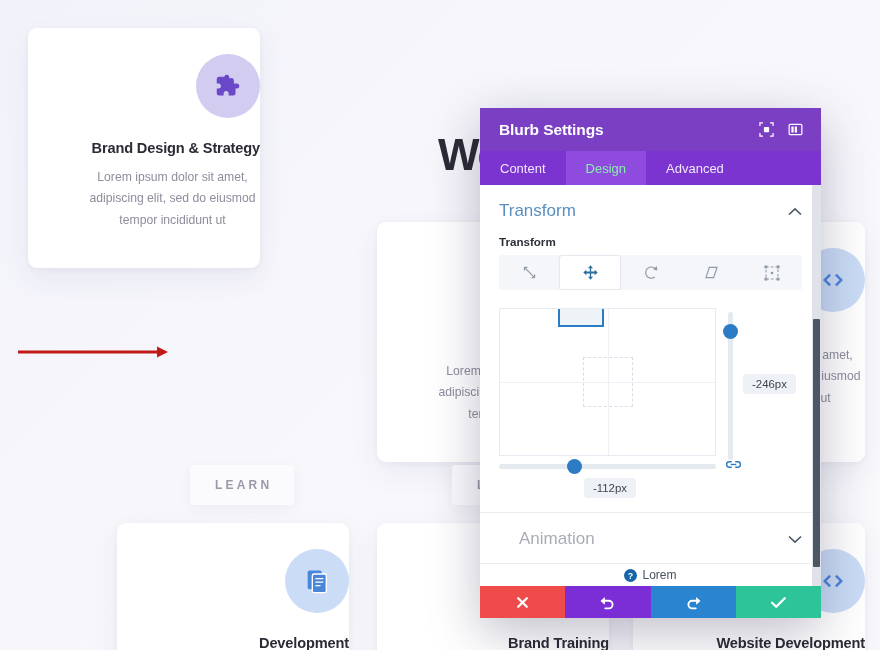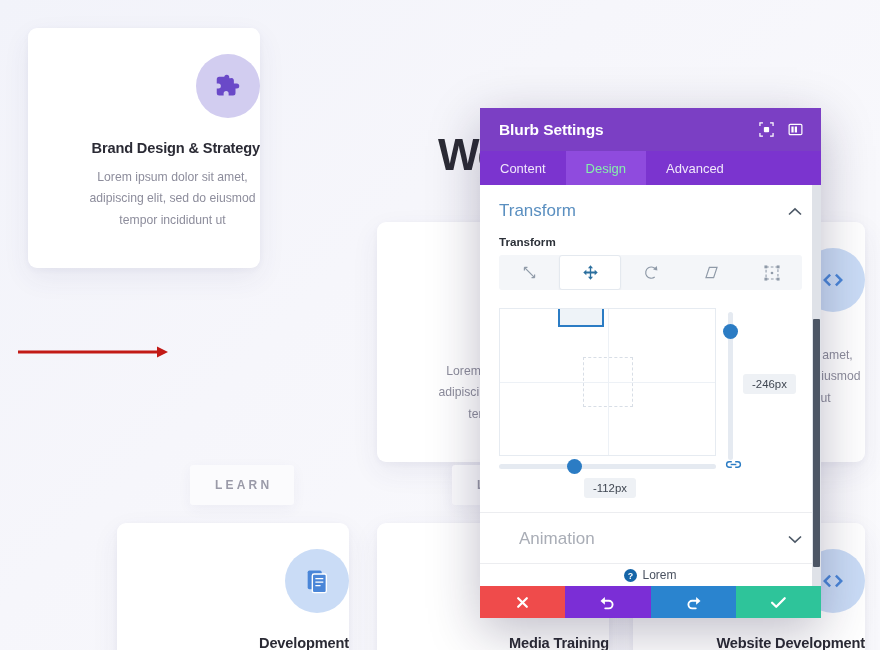--- a/index.html
+++ b/index.html
@@ -268,21 +268,21 @@
   </div>
 
   <div class="card" style="left:377px; top:523px; width:232px; height:240px;">
     <div class="icon-circle" style="background:#f4e5bc;">
       <svg width="30" height="30" viewBox="0 0 24 24">
         <circle cx="9" cy="8" r="3.2" fill="#d8aa3c"></circle>
         <circle cx="16.5" cy="9" r="2.6" fill="#d8aa3c"></circle>
         <path fill="#d8aa3c" d="M3.2 18c0-3 2.6-4.6 5.8-4.6s5.8 1.6 5.8 4.6z"></path>
       </svg>
     </div>
-    <div class="card-title">Media Training</div>
+    <div class="card-title">Brand Training</div>
   </div>
 
   <div class="card" style="left:633px; top:523px; width:232px; height:240px;">
     <div class="icon-circle" style="background:#cadcf6;">
       <svg width="30" height="30" viewBox="0 0 24 24">
         <path fill="#4a86d8" d="M9 7 4 12l5 5 1.4-1.4L6.8 12l3.6-3.6zM15 7l-1.4 1.4L17.2 12l-3.6 3.6L15 17l5-5z"></path>
       </svg>
     </div>
     <div class="card-title">Website Development</div>
   </div>

